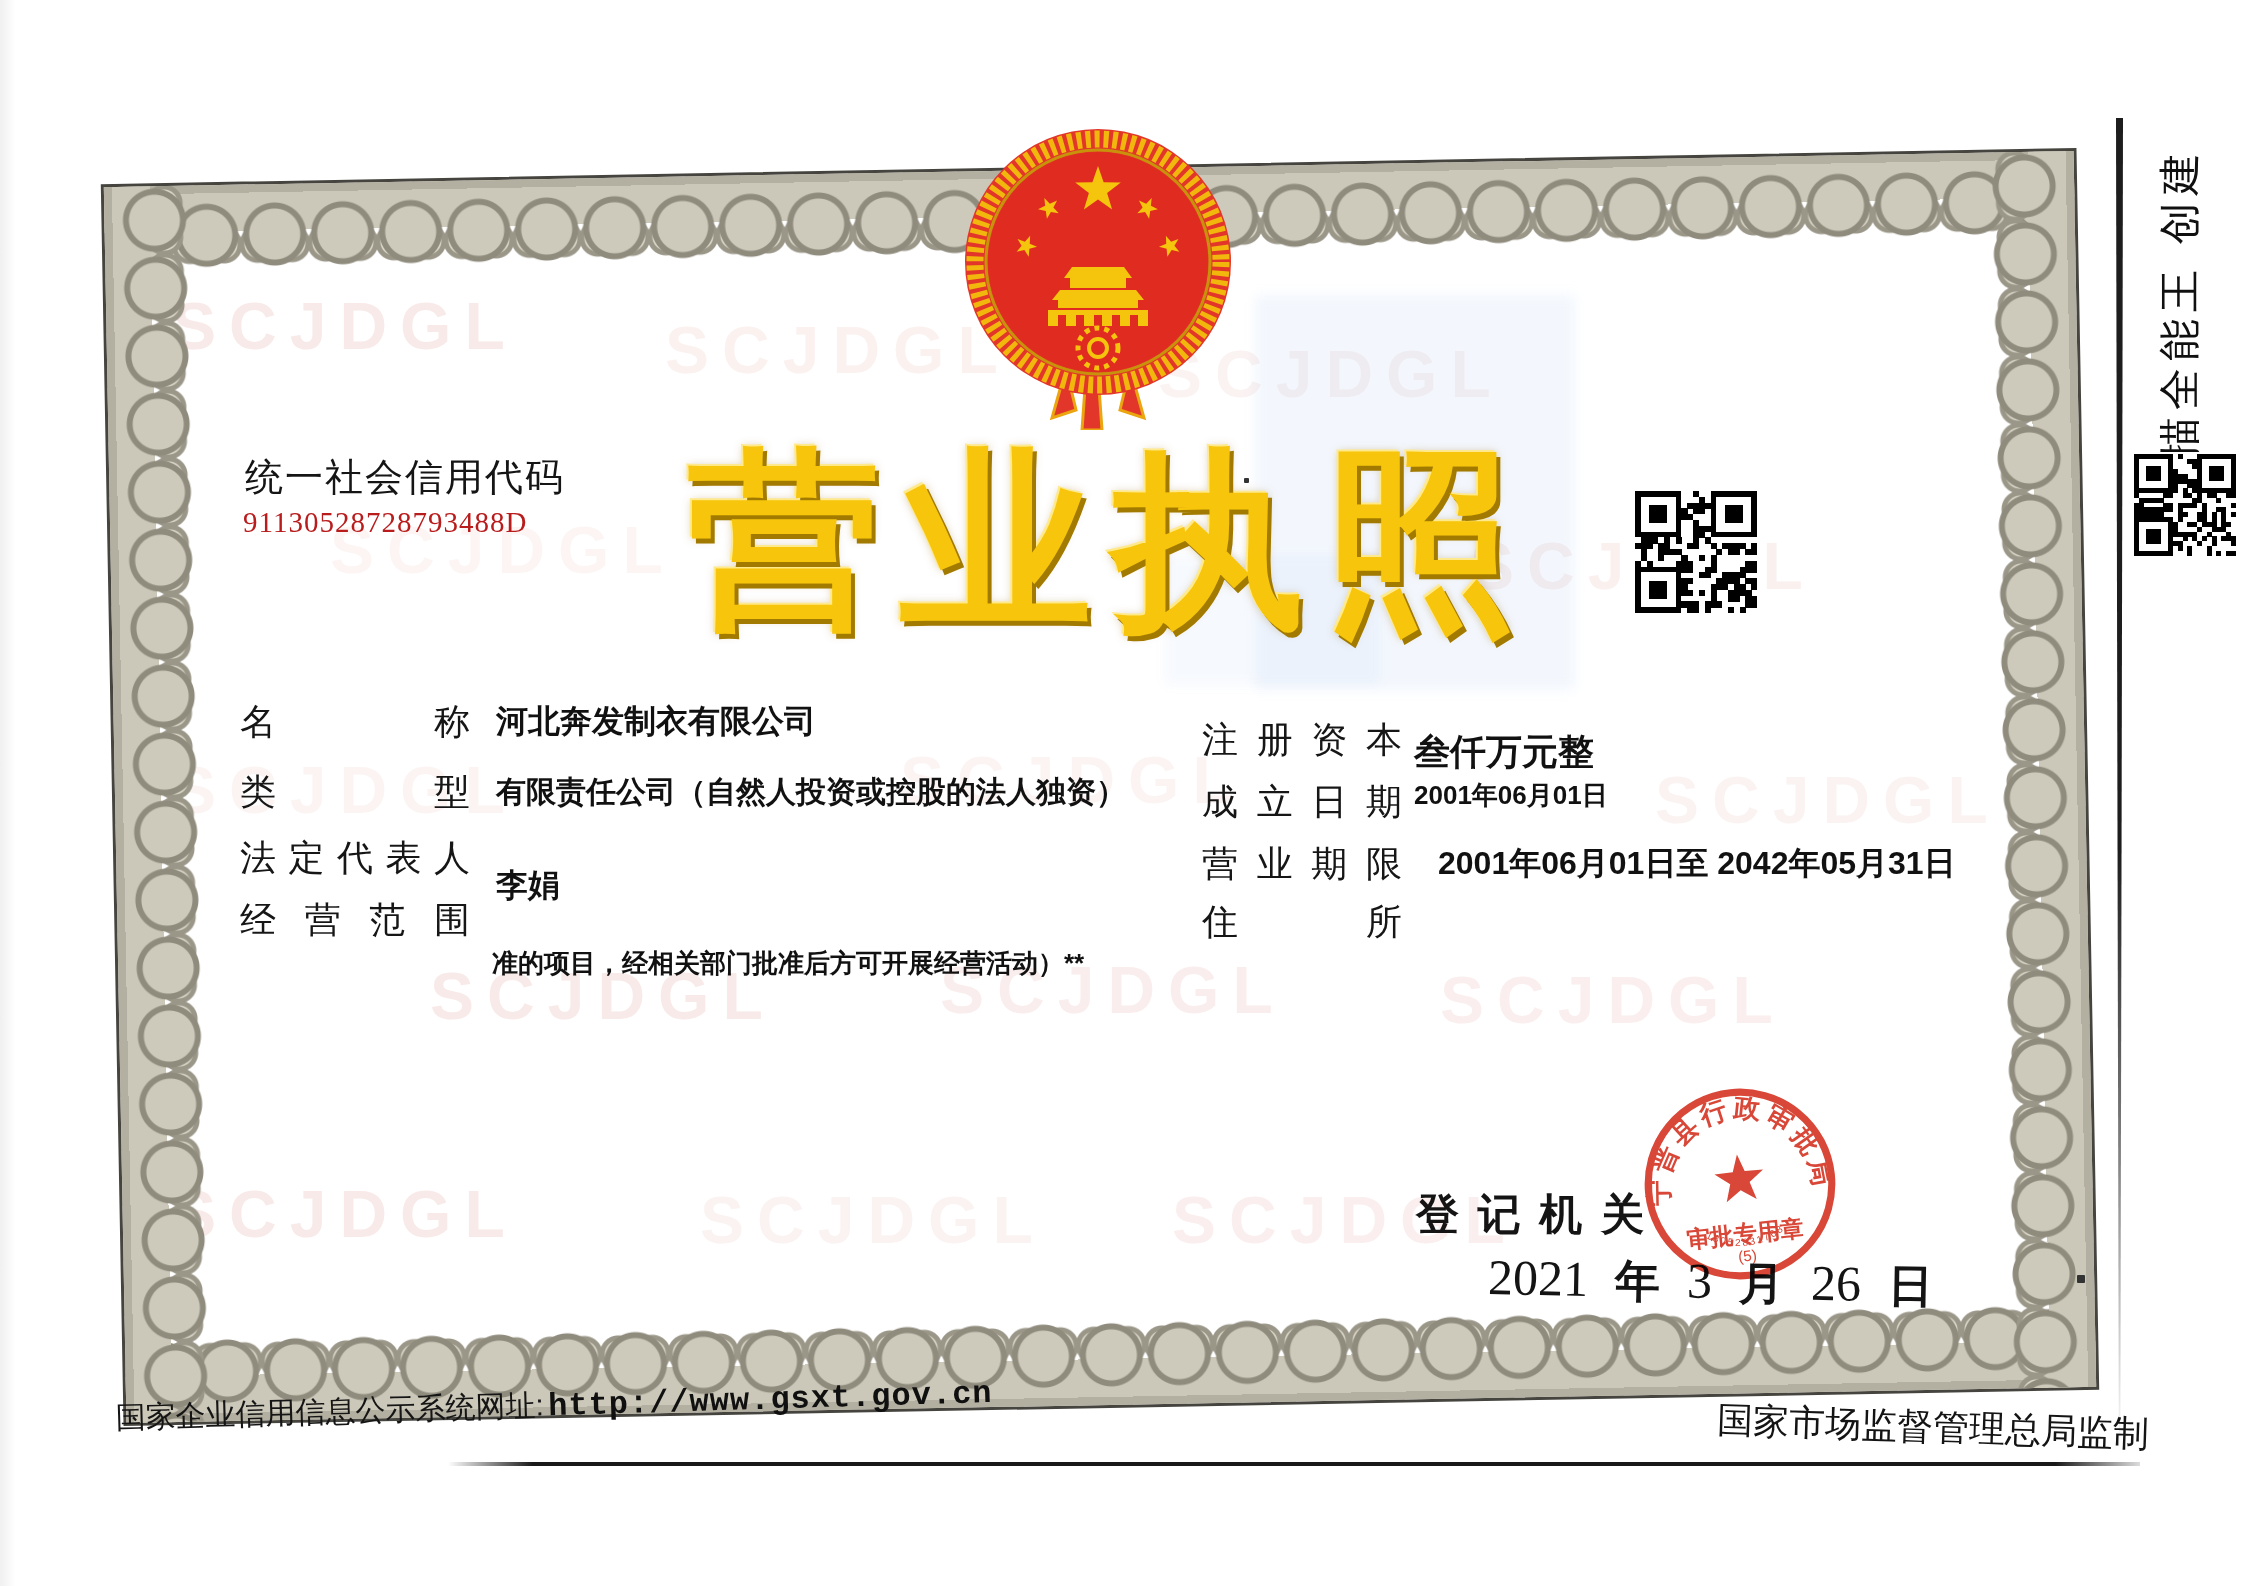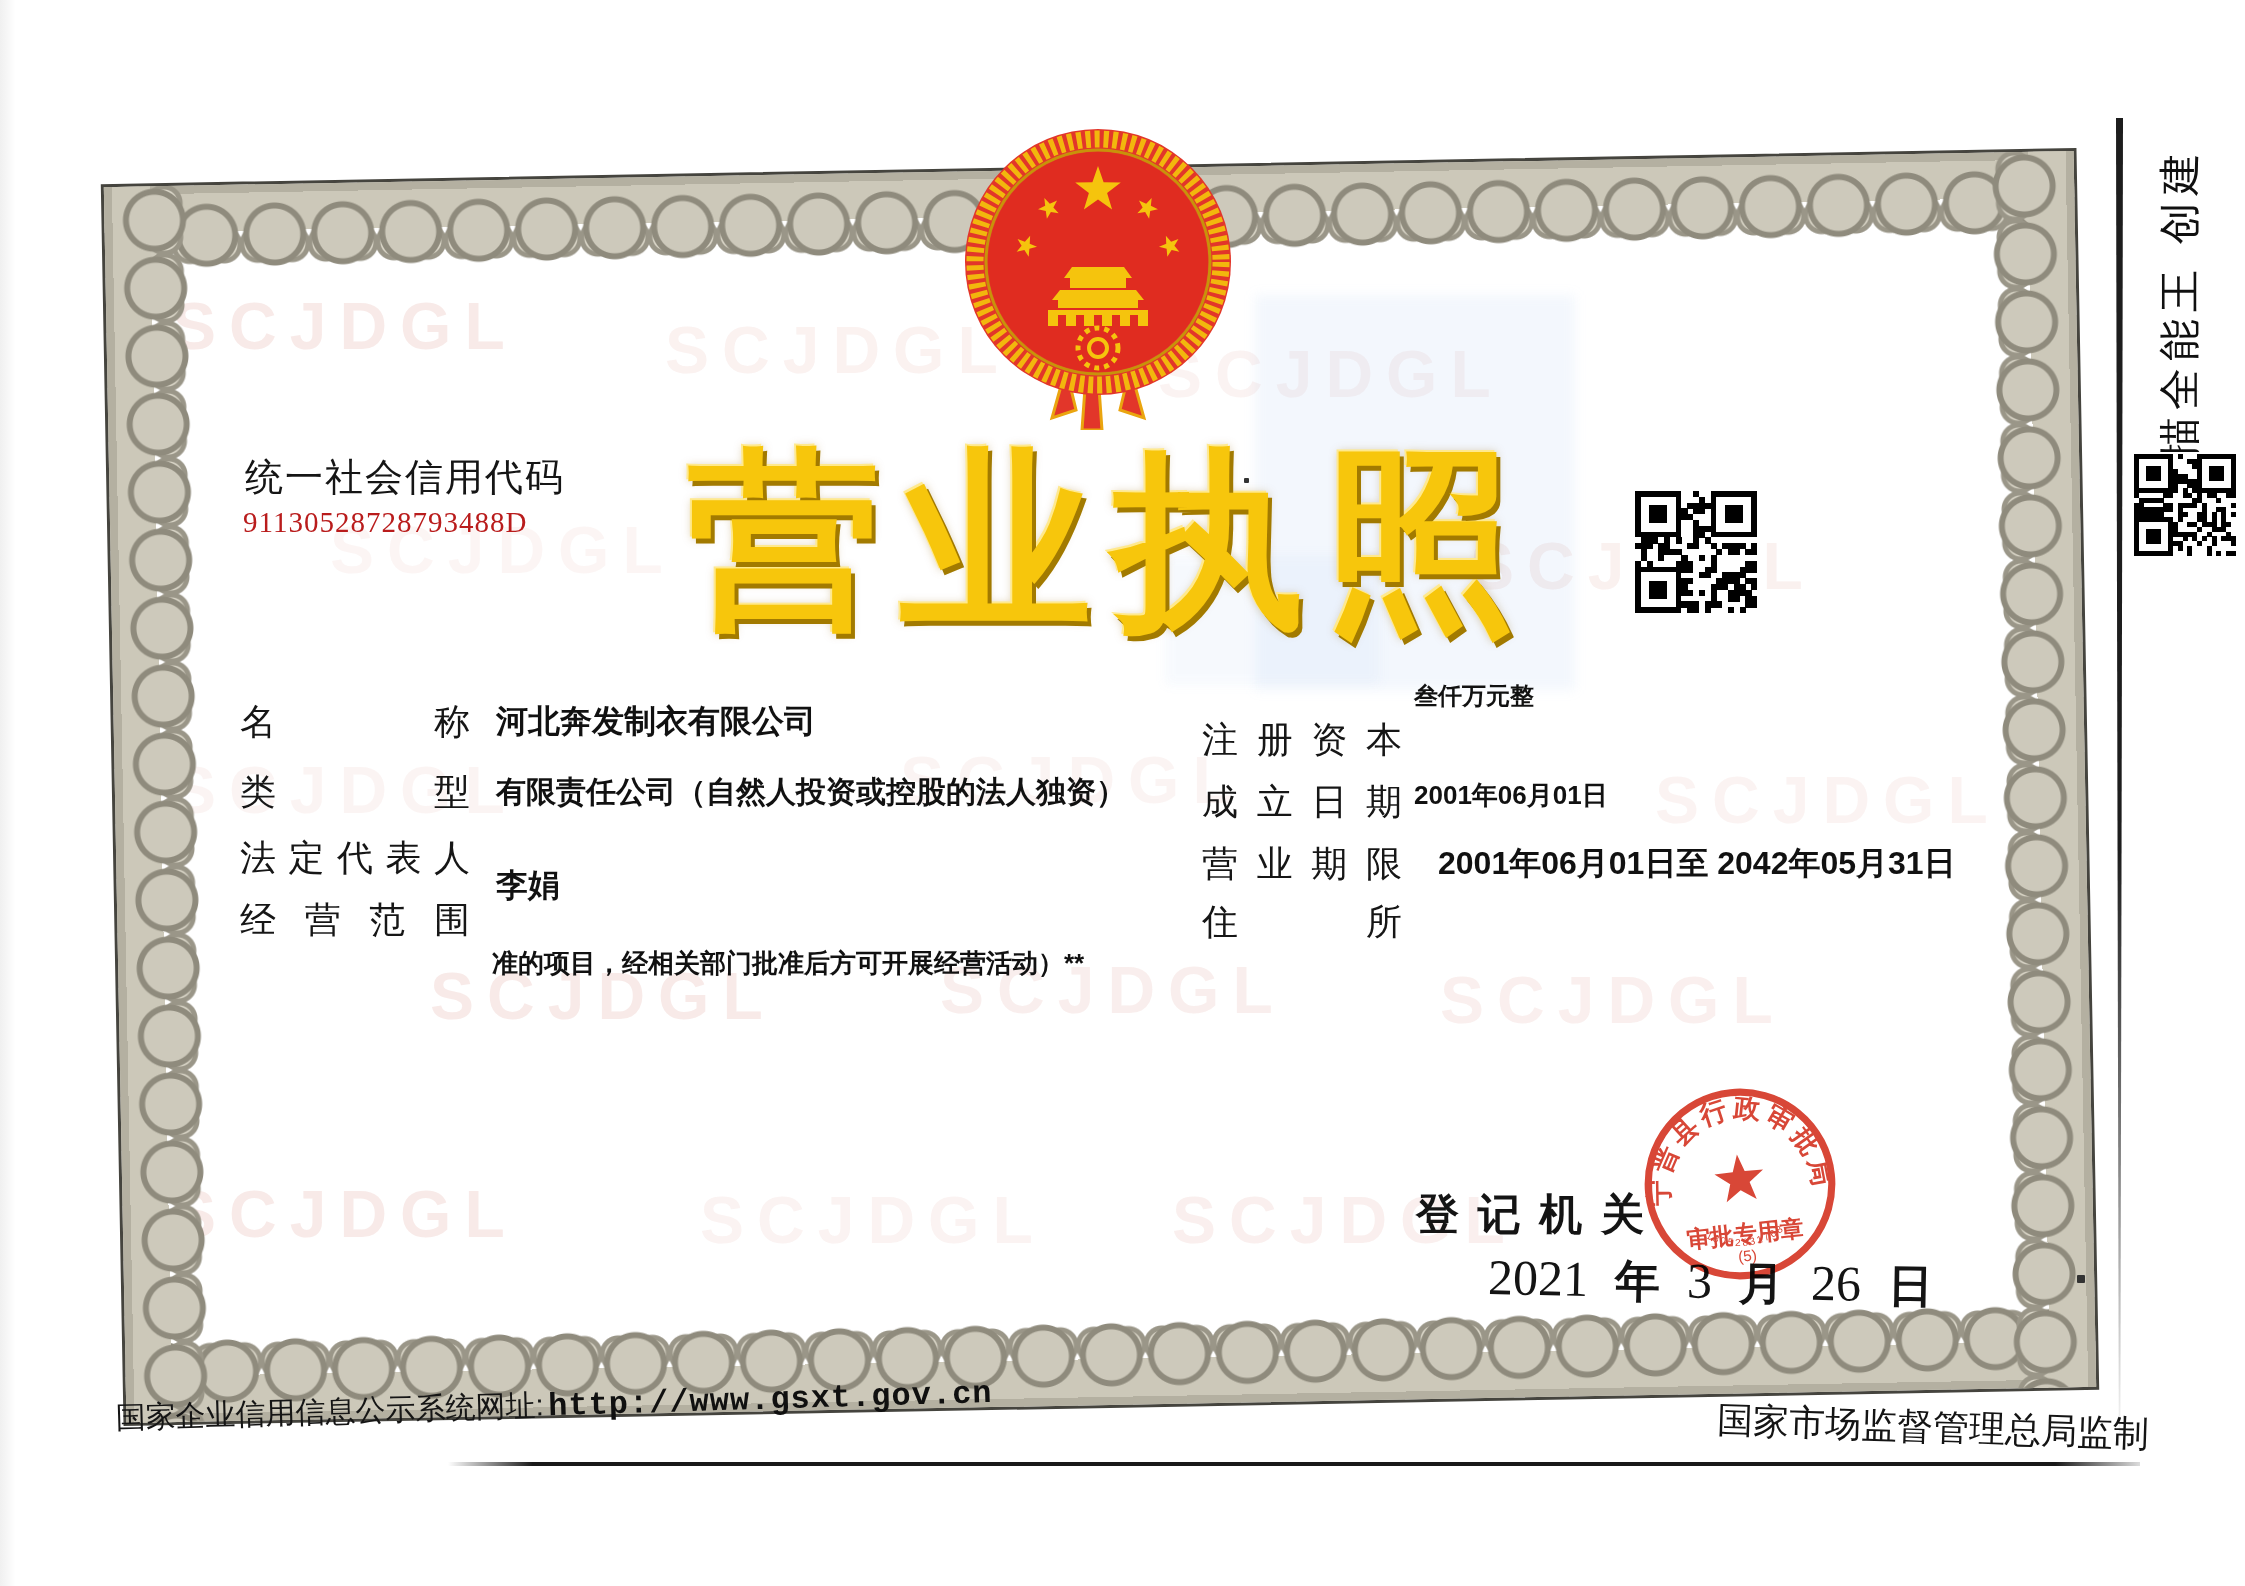--- a/index.html
+++ b/index.html
@@ -301,21 +301,21 @@
       <span>围</span>
     </div>
   <div class="abs fvalue" style="left:492px;top:946px;font-size:26px;">准的项目，经相关部门批准后方可开展经营活动）**</div>
 
   <div class="abs flabel rw" style="top: 716px; display: flex; justify-content: space-between;">
       <span>注</span>
       <span>册</span>
       <span>资</span>
       <span>本</span>
     </div>
-  <div class="abs fvalue" style="left:1414px;top:680px;font-size:24px;">叁仟万元整</div>
+  <div class="abs fvalue" style="left:1414px;top:728px;font-size:36px;">叁仟万元整</div>
 
   <div class="abs flabel rw" style="top: 778px; display: flex; justify-content: space-between;">
       <span>成</span>
       <span>立</span>
       <span>日</span>
       <span>期</span>
     </div>
   <div class="abs fvalue" style="left:1414px;top:778px;font-size:26px;">2001年06月01日</div>
 
   <div class="abs flabel rw" style="top: 840px; display: flex; justify-content: space-between;">

